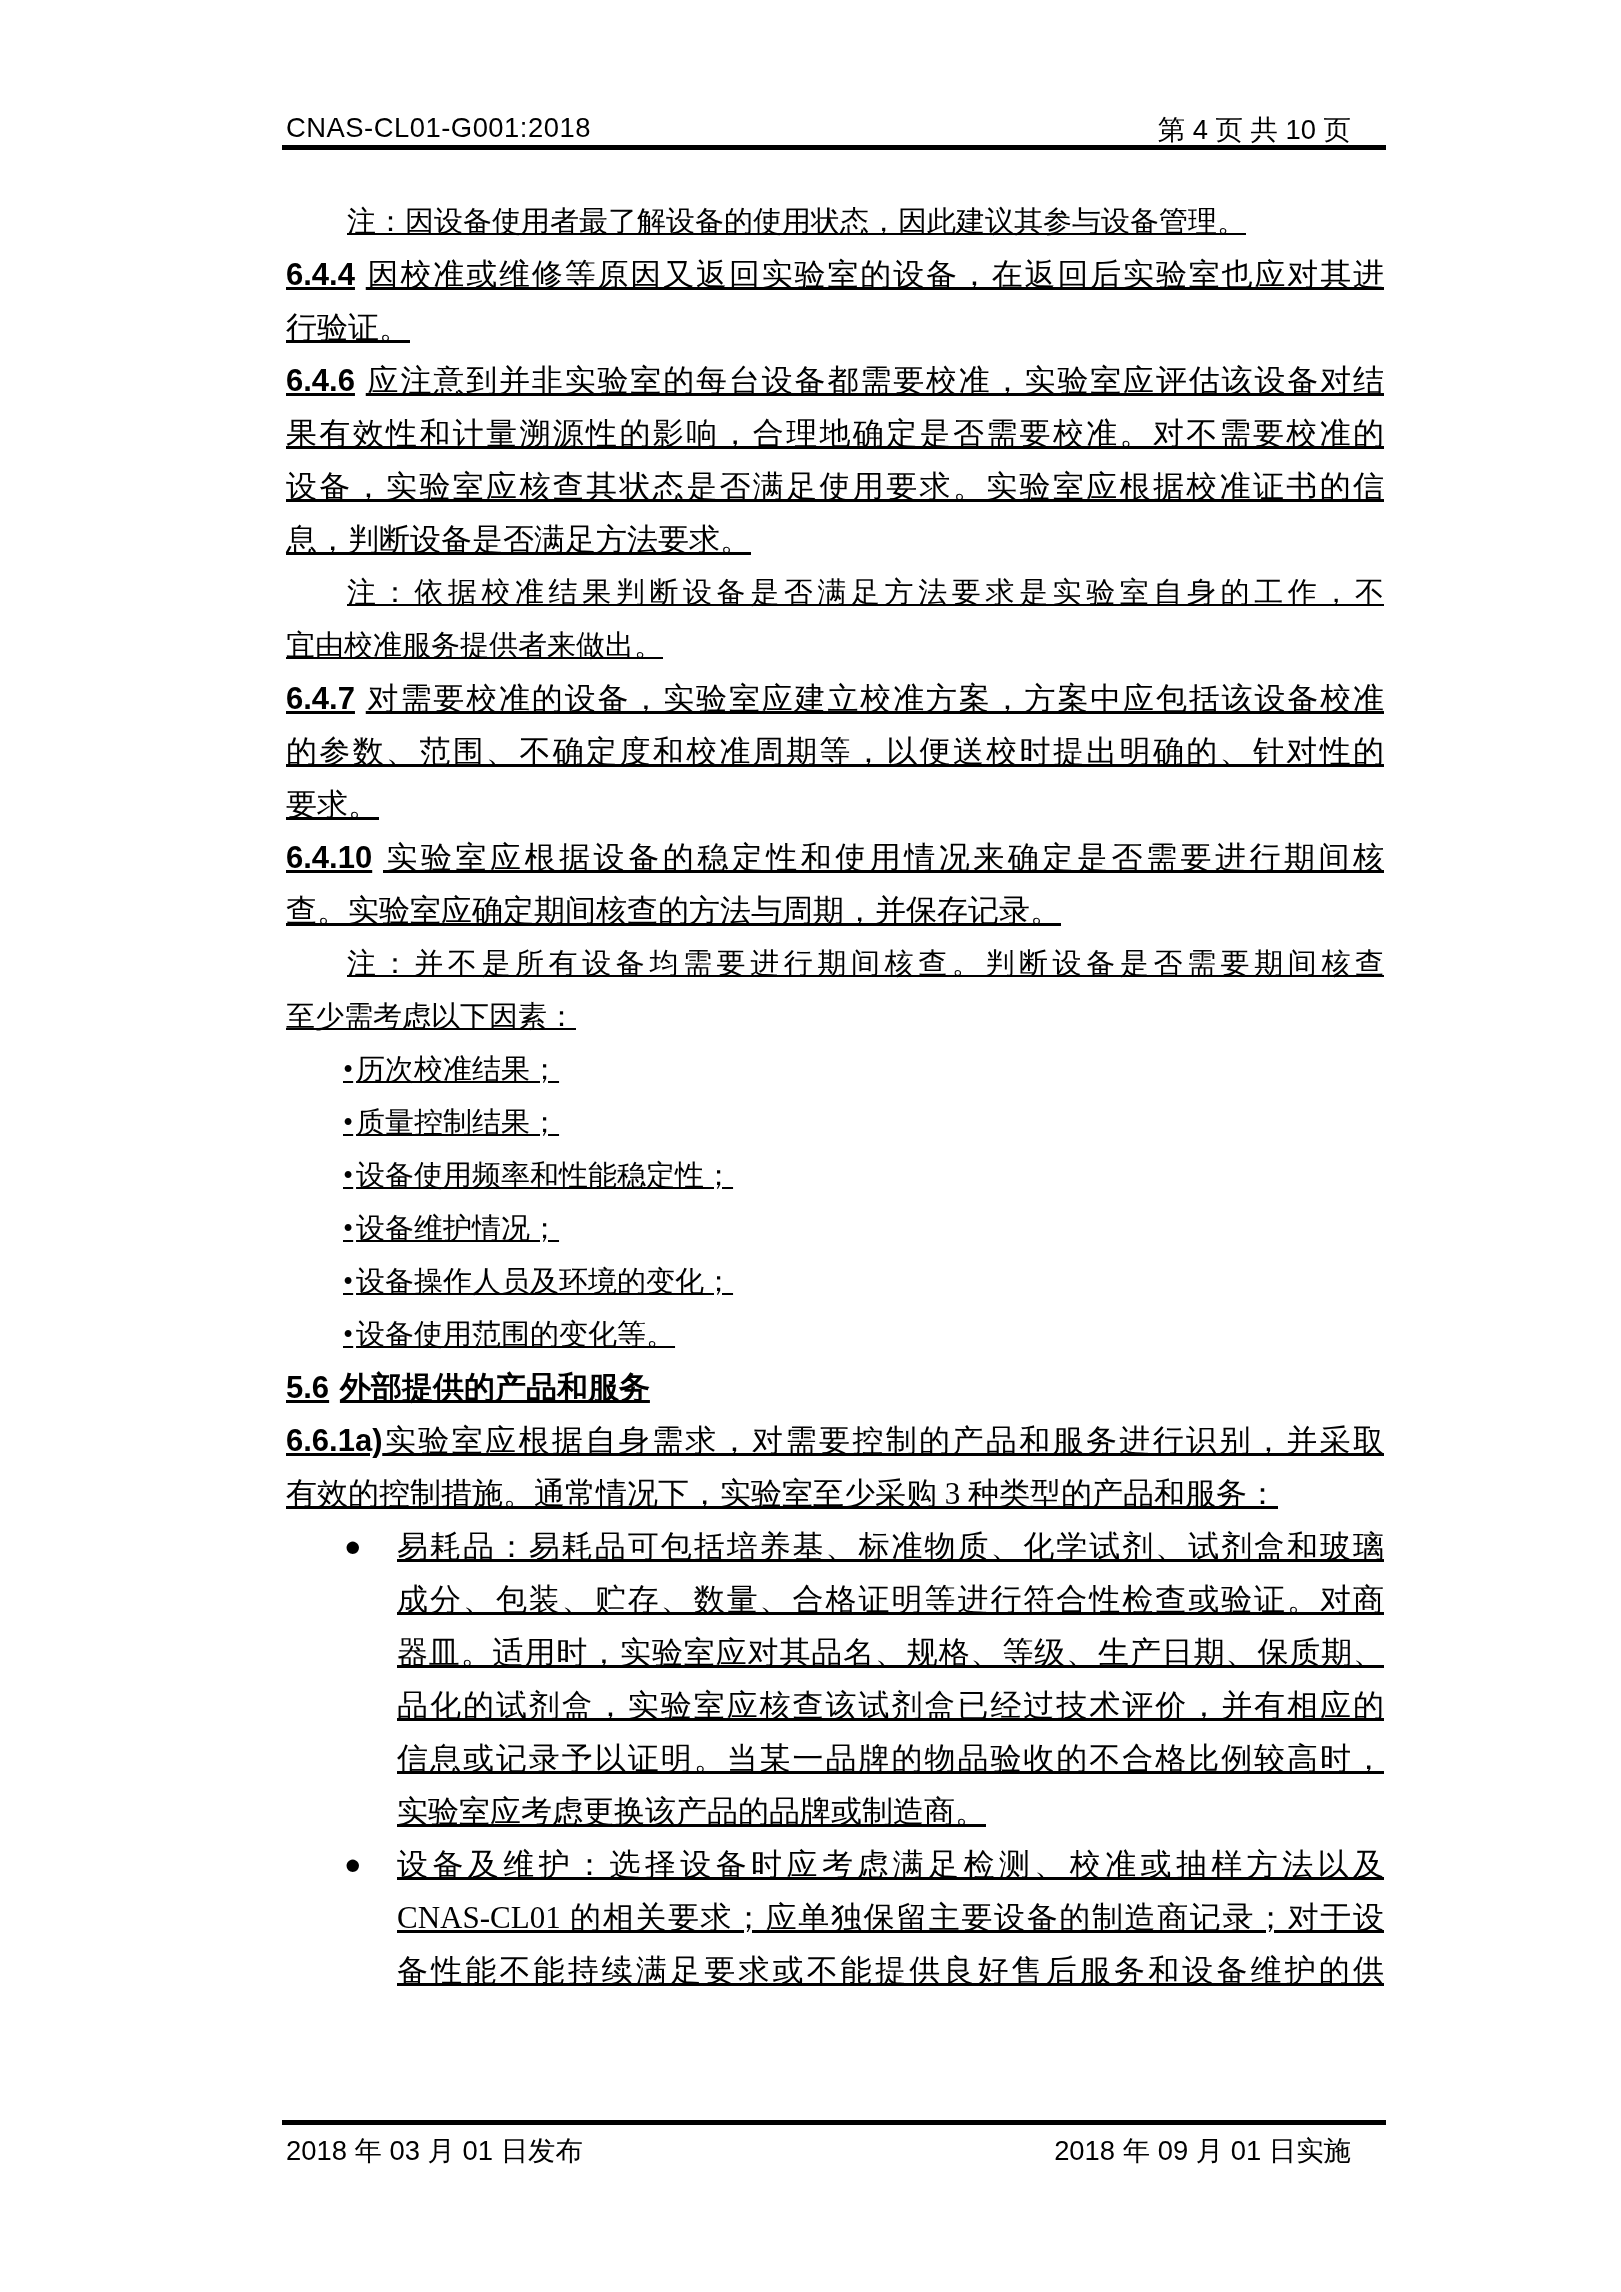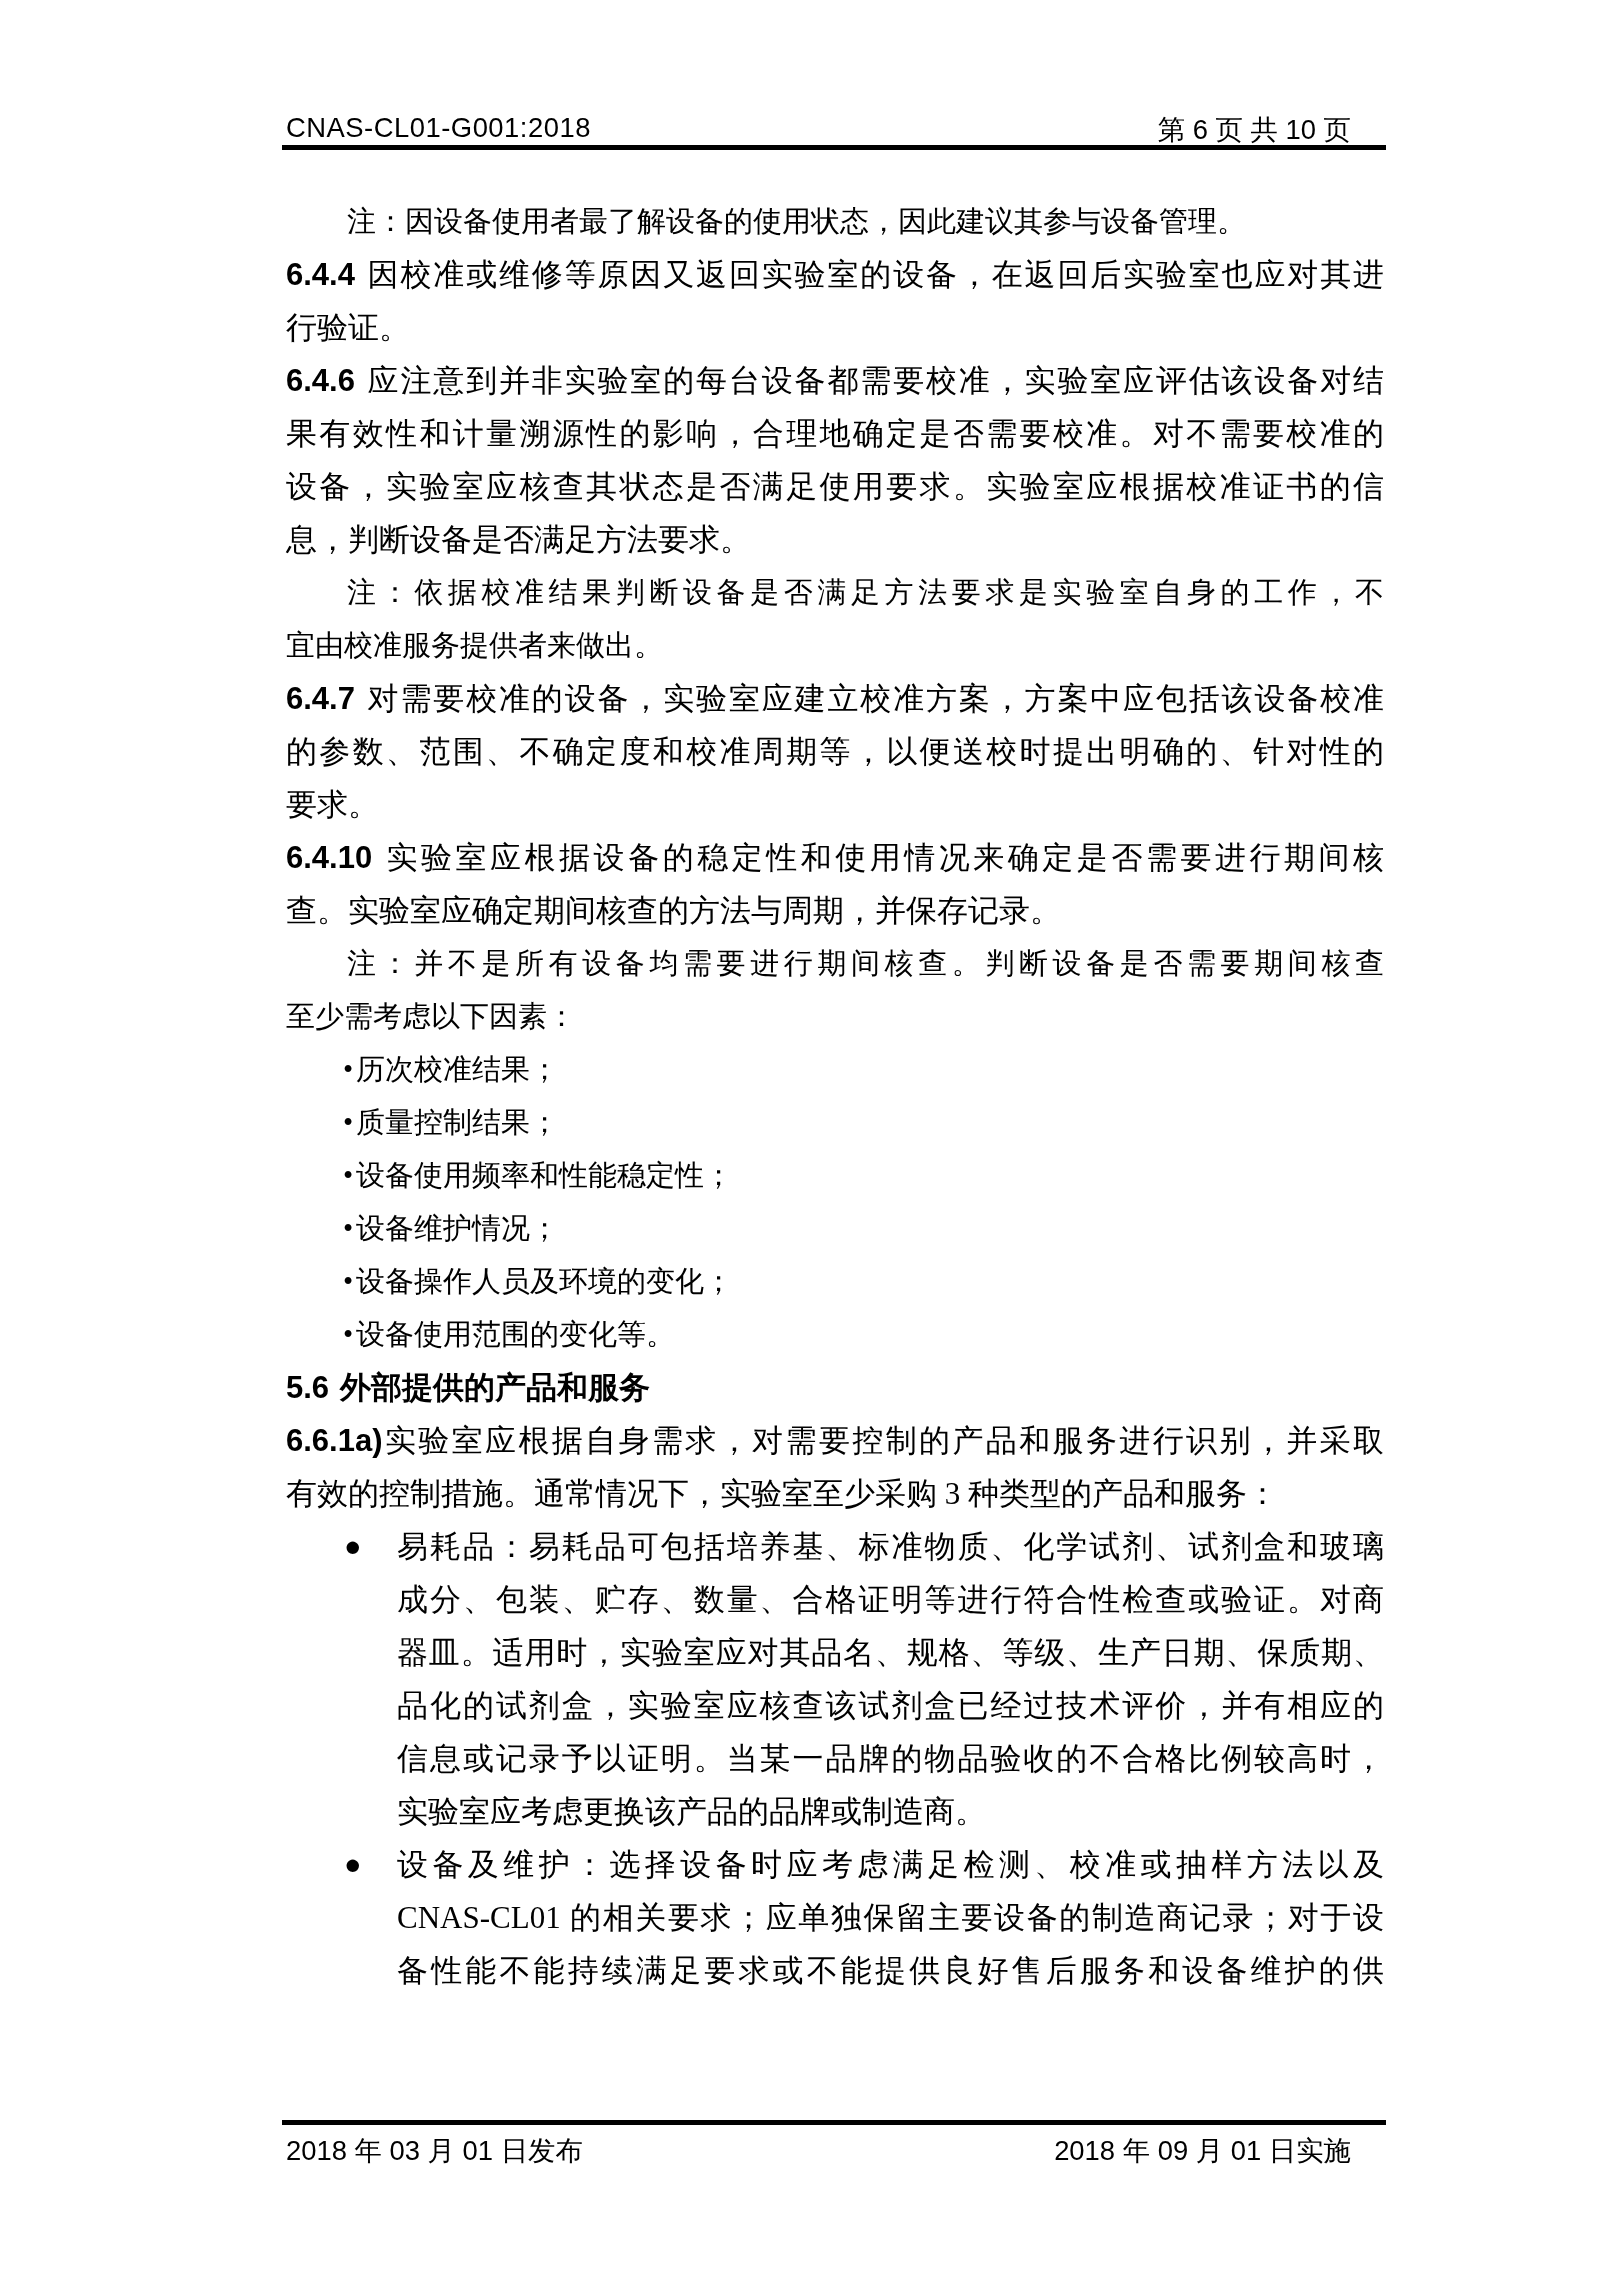--- a/index.html
+++ b/index.html
@@ -39,20 +39,21 @@
   .content {
     position: absolute; left: 286px; top: 195px; width: 1098px;
     font-family: "Liberation Serif", "DejaVu Serif", serif;
     font-size: 31px;
   }
   .ln {
     position: relative;
     height: 53px;
     line-height: 53px;
     text-align: justify;
+    text-decoration: underline;
   }
   .fill { text-align-last: justify; }
   .note { font-size: 29px; }
   .ind  { text-indent: 61px; }
   .factor { padding-left: 57px; font-size: 29px; }
   .fb { margin-right: 2.9px; }
   .num {
     font-family: "Liberation Sans", "DejaVu Sans", sans-serif;
     font-weight: bold;
   }
@@ -67,21 +68,21 @@
     position: absolute; left: 58px; top: 0;
     font-size: 29px;
   }
 </style>
 </head>
 <body>
 
 <div class="page">
 
   <div class="hdr-l">CNAS-CL01-G001:2018</div>
-  <div class="hdr-r">第 6 页 共 10 页</div>
+  <div class="hdr-r">第 4 页 共 10 页</div>
   <div class="rule rule-top"></div>
 
   <div class="content">
 
     <div class="ln note ind">注：因设备使用者最了解设备的使用状态，因此建议其参与设备管理。</div>
 
     <div class="ln fill"><b class="num gap">6.4.4</b><span>因校准或维修等原因又返回实验室的设备，在返回后实验室也应对其进</span></div>
     <div class="ln">行验证。</div>
 
     <div class="ln fill"><b class="num gap">6.4.6</b><span>应注意到并非实验室的每台设备都需要校准，实验室应评估该设备对结</span></div>

